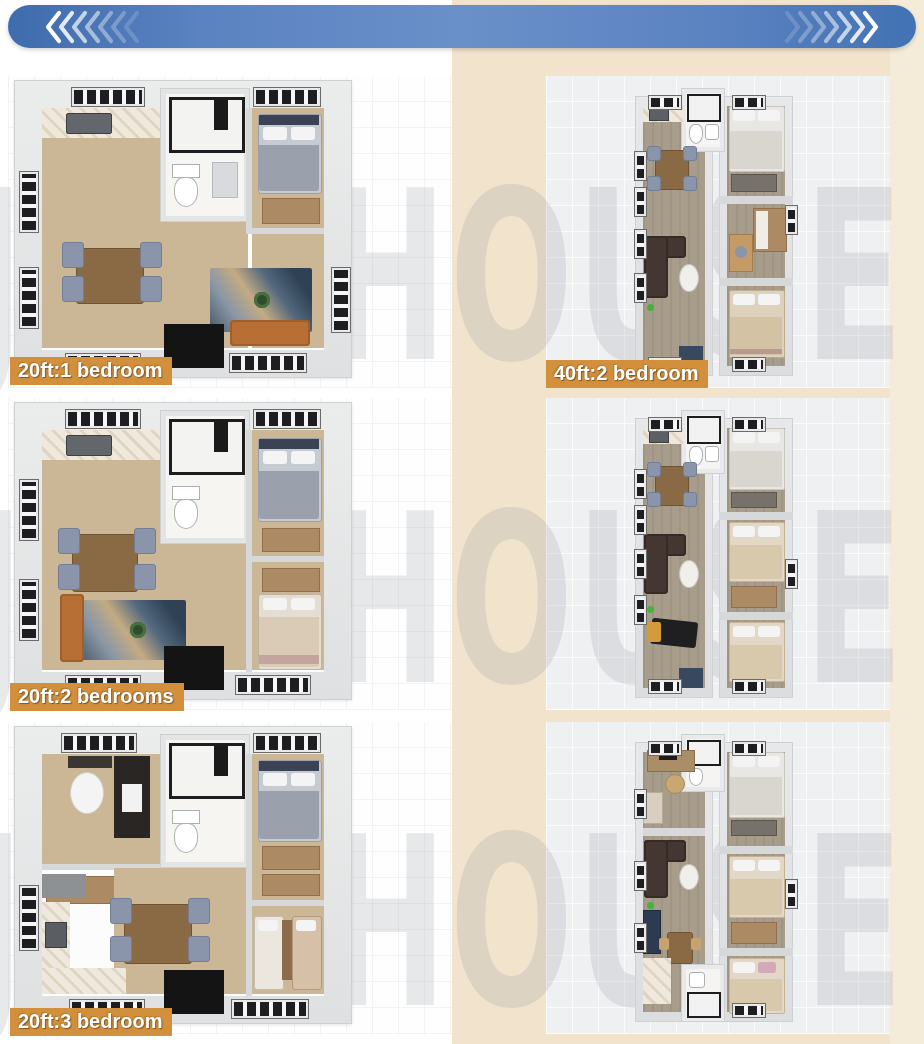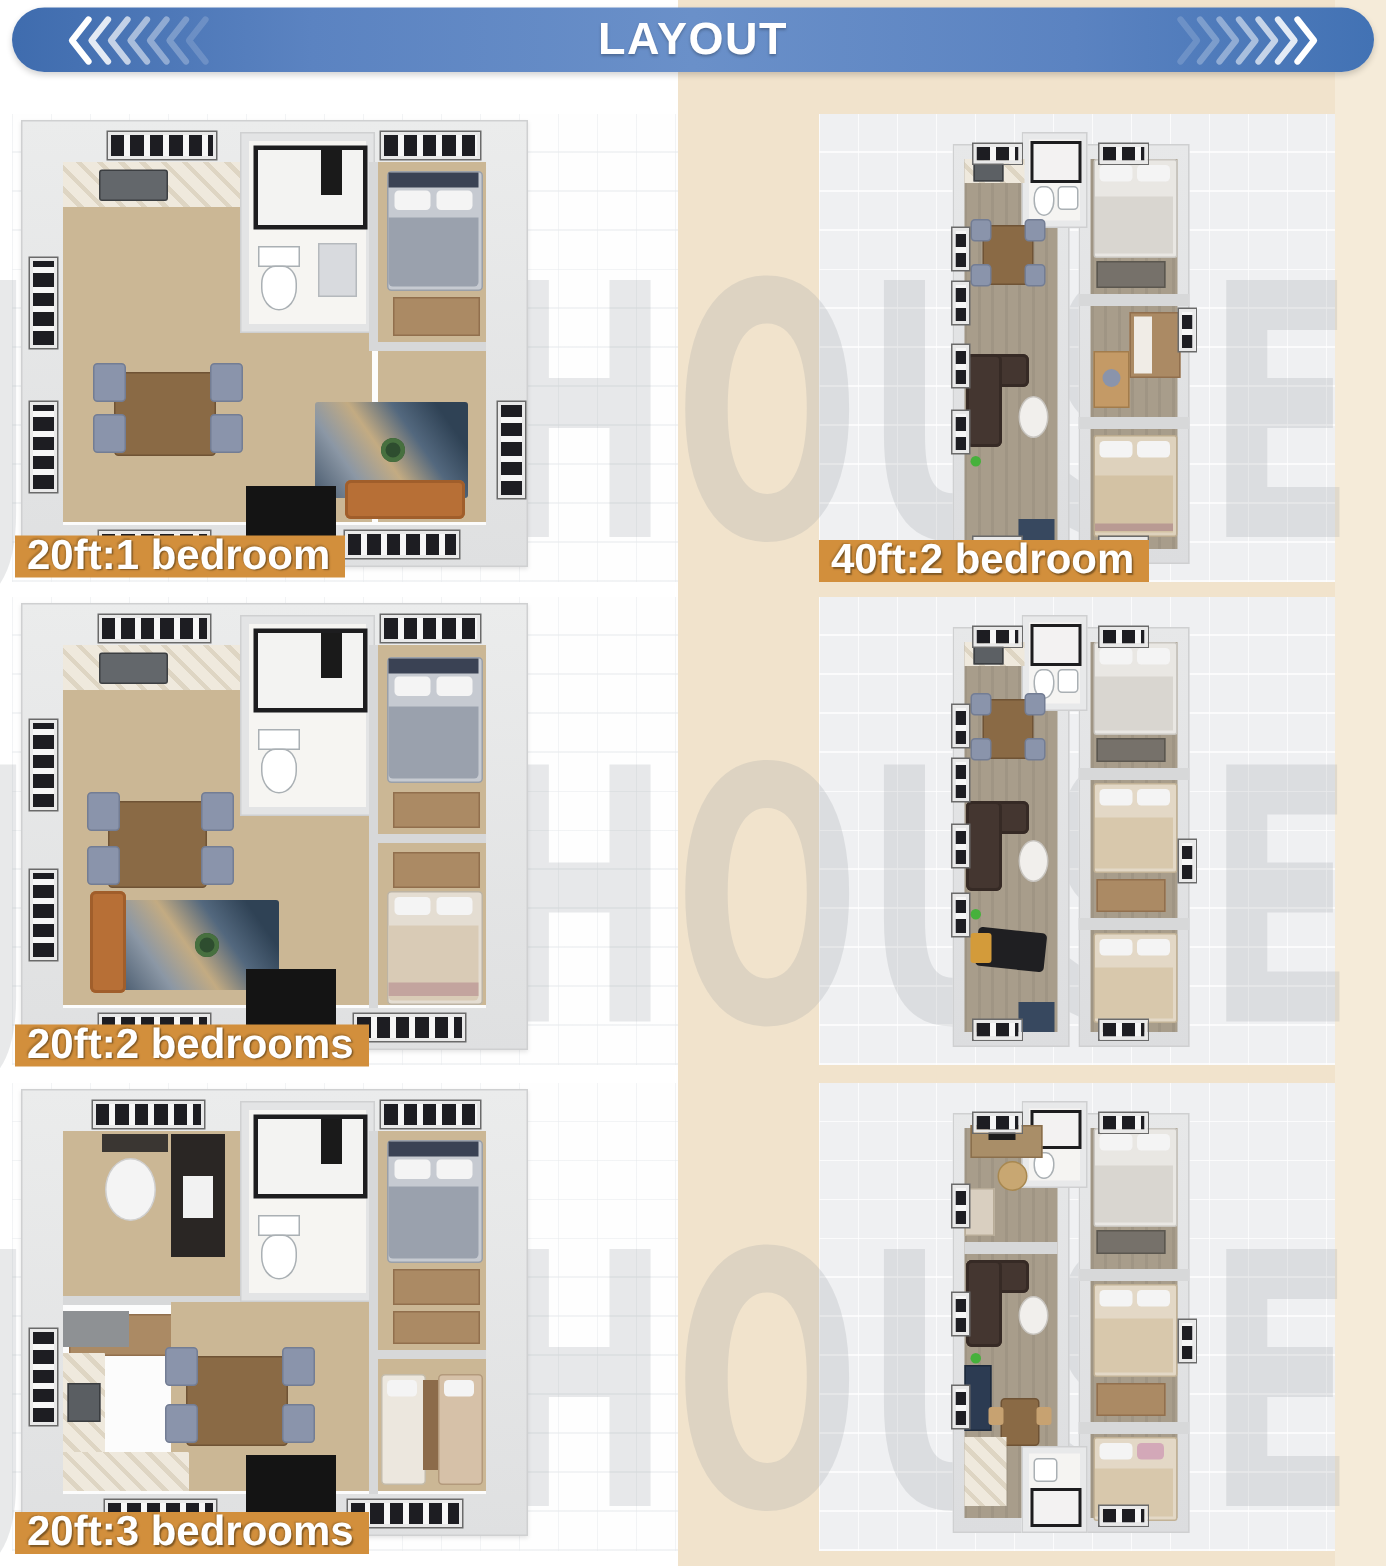--- a/index.html
+++ b/index.html
@@ -12,21 +12,21 @@
   .cardR{background:#eff0f2;background-image:repeating-linear-gradient(0deg,rgba(255,255,255,.75) 0 1px,transparent 1px 26px),repeating-linear-gradient(90deg,rgba(255,255,255,.75) 0 1px,transparent 1px 26px)}
   .cardL{background:#fefefe;background-image:repeating-linear-gradient(0deg,rgba(230,233,236,.5) 0 1px,transparent 1px 26px),repeating-linear-gradient(90deg,rgba(230,233,236,.5) 0 1px,transparent 1px 26px)}
   
   .wm{z-index:2;left:-30px;white-space:nowrap;font-family:"DejaVu Sans",sans-serif;font-weight:bold;font-size:235px;line-height:1;letter-spacing:4px;word-spacing:26px;color:#8f969c;opacity:.20;transform:scaleX(.62);transform-origin:left top;pointer-events:none}
   
   .banner{z-index:5;left:8px;top:5px;width:908px;height:43px;border-radius:22px;background:linear-gradient(90deg,#3f6cae,#5b83c1 22%,#6a90c9 50%,#5b83c1 78%,#4272b4);box-shadow:0 2px 4px rgba(0,0,0,.18);display:flex;align-items:center;justify-content:center}
   .banner .ttl{color:#fff;font-weight:bold;font-size:30px;letter-spacing:1px;text-shadow:0 1px 2px rgba(0,0,0,.25)}
   .banner .sub{color:#fff;font-weight:bold;font-size:23px;letter-spacing:.5px;text-shadow:0 1px 2px rgba(0,0,0,.25)}
   .chev{position:absolute;top:5px;height:34px;width:120px}
   
-  .lbl{z-index:6;background:#d28f3c;color:#fff;font-weight:bold;font-size:28px;line-height:24px;padding:1px 10px 3px 8px;text-shadow:1px 1px 1px rgba(72,50,18,.6),-1px -1px 1px rgba(72,50,18,.25);white-space:nowrap}
+  .lbl{z-index:6;background:#d28f3c;color:#fff;font-weight:bold;font-size:20px;line-height:24px;padding:1px 10px 3px 8px;text-shadow:1px 1px 1px rgba(72,50,18,.6),-1px -1px 1px rgba(72,50,18,.25);white-space:nowrap}
   
   .plan{z-index:4}
   .pl20{background:linear-gradient(180deg,#ebecec,#dfe0e1);box-shadow:inset 0 0 0 1px #cfd0d1,0 1px 3px rgba(0,0,0,.10)}
   .inter{background:#fcfcfc}
   .slab{background:linear-gradient(180deg,#e7e8e9,#dcdddf);box-shadow:inset 0 0 0 1px #cfd0d1}
   .wd{background:#cbb795}
   .wd2{background:#a89d8b;background-image:repeating-linear-gradient(90deg,rgba(0,0,0,.05) 0 2px,transparent 2px 9px)}
   .wallb{background:#d7d8d9}
   .marble{background:repeating-linear-gradient(45deg,#efe9dd 0 7px,#ded5c3 7px 10px)}
   .wh{background:repeating-linear-gradient(90deg,#1d1d22 0 9px,#f6f6f6 9px 13px);border:2px solid #e9e9e9;box-shadow:0 0 0 1px #6a6a6a}
@@ -70,21 +70,20 @@
       <g fill="none" stroke="#ffffff" stroke-width="4.2" stroke-linecap="round" stroke-linejoin="round">
         <polyline points="15,3 4,17 15,31" opacity="1"></polyline>
         <polyline points="28,3 17,17 28,31" opacity="0.85"></polyline>
         <polyline points="41,3 30,17 41,31" opacity="0.68"></polyline>
         <polyline points="54,3 43,17 54,31" opacity="0.52"></polyline>
         <polyline points="67,3 56,17 67,31" opacity="0.38"></polyline>
         <polyline points="80,3 69,17 80,31" opacity="0.26"></polyline>
         <polyline points="93,3 82,17 93,31" opacity="0.16"></polyline>
       </g>
     </svg>
-    <span class="ttl">LAYOUT</span>
     <svg class="chev" style="right:36px" viewBox="0 0 120 34">
       <g fill="none" stroke="#ffffff" stroke-width="4.2" stroke-linecap="round" stroke-linejoin="round">
         <polyline points="27,3 38,17 27,31" opacity="0.16"></polyline>
         <polyline points="40,3 51,17 40,31" opacity="0.26"></polyline>
         <polyline points="53,3 64,17 53,31" opacity="0.38"></polyline>
         <polyline points="66,3 77,17 66,31" opacity="0.52"></polyline>
         <polyline points="79,3 90,17 79,31" opacity="0.68"></polyline>
         <polyline points="92,3 103,17 92,31" opacity="0.85"></polyline>
         <polyline points="105,3 116,17 105,31" opacity="1"></polyline>
       </g>
@@ -391,15 +390,15 @@
     <div class="a wv" style="left:0;top:190px;width:7px;height:24px"></div>
     <div class="a wh" style="left:14px;top:8px;width:28px;height:9px"></div>
     <div class="a wh" style="left:98px;top:8px;width:28px;height:9px"></div>
     <div class="a wh" style="left:98px;top:270px;width:28px;height:9px"></div>
     <div class="a wv" style="left:151px;top:146px;width:7px;height:24px"></div>
   </div>
 
   <div class="a lbl" style="left:10px;top:357px">20ft:1 bedroom</div>
   <div class="a lbl" style="left:546px;top:360px">40ft:2 bedroom</div>
   <div class="a lbl" style="left:10px;top:683px">20ft:2 bedrooms</div>
-  <div class="a lbl" style="left:10px;top:1008px">20ft:3 bedrooms</div>
+  <div class="a lbl" style="left:10px;top:1008px">20ft:3 bedroom</div>
 
 </div>
 
 </body></html>

